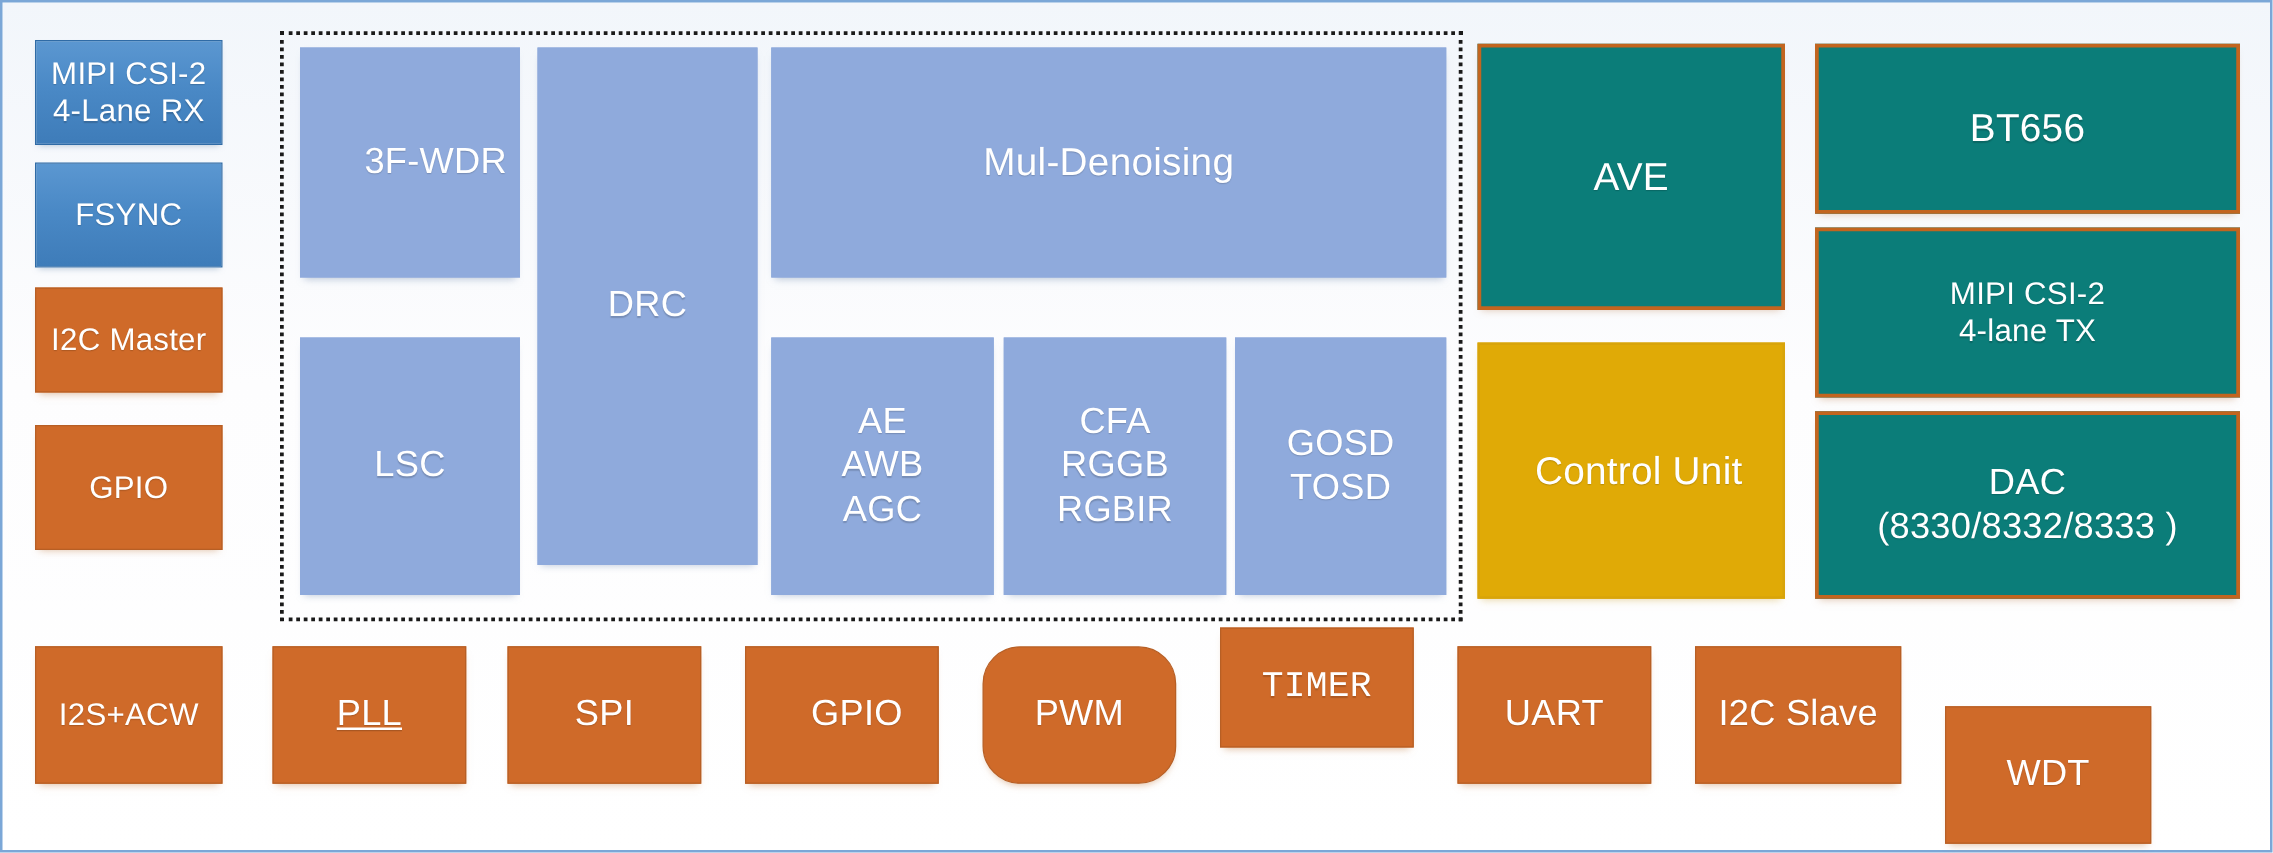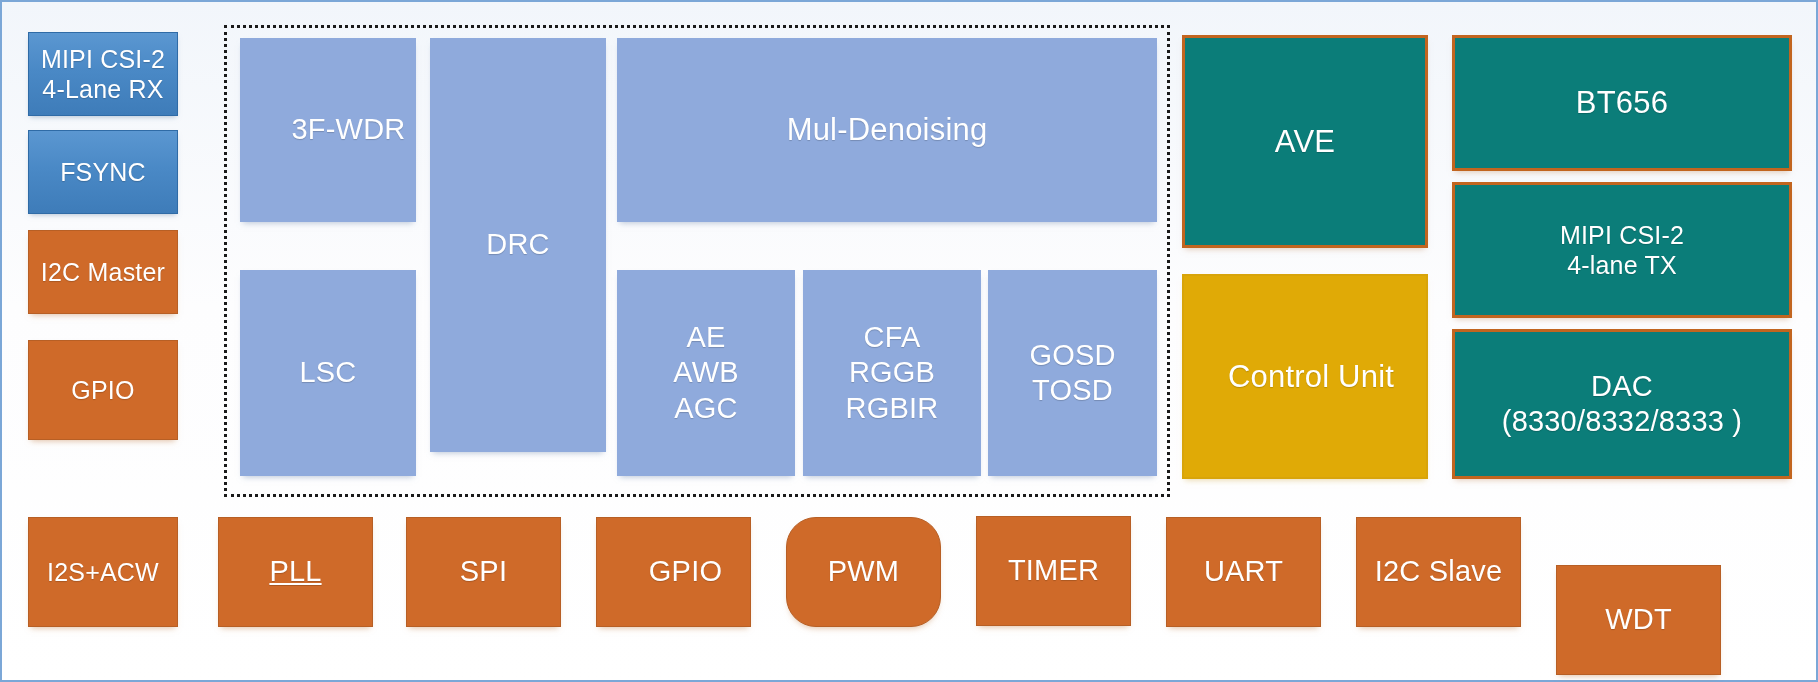--- a/index.html
+++ b/index.html
@@ -116,21 +116,21 @@
   <div class="blk orange fs-md" style="left:26px;top:515px;width:150px;height:110px;">I2S+ACW</div>
 
   <div class="blk orange fs-lg" style="left:216px;top:515px;width:155px;height:110px;text-decoration:underline;">PLL</div>
 
   <div class="blk orange fs-lg" style="left:404px;top:515px;width:155px;height:110px;">SPI</div>
 
   <div class="blk orange fs-lg" style="left:594px;top:515px;width:155px;height:110px;padding-left:24px;">GPIO</div>
 
   <div class="blk orange fs-lg" style="left:784px;top:515px;width:155px;height:110px;border-radius:30px;">PWM</div>
 
-  <div class="blk orange fs-lg" style="left:974px;top:514px;width:155px;height:110px;">TIMER</div>
+  <div class="blk orange fs-lg" style="left:974px;top:500px;width:155px;height:96px;font-family:Liberation Mono, monospace;">TIMER</div>
 
   <div class="blk orange fs-lg" style="left:1164px;top:515px;width:155px;height:110px;">UART</div>
 
   <div class="blk orange fs-lg" style="left:1354px;top:515px;width:165px;height:110px;">I2C Slave</div>
 
   <div class="blk orange fs-lg" style="left:1554px;top:515px;width:165px;height:110px;margin-top:48px;">WDT</div>
 
 </div>
 
 </body></html>

